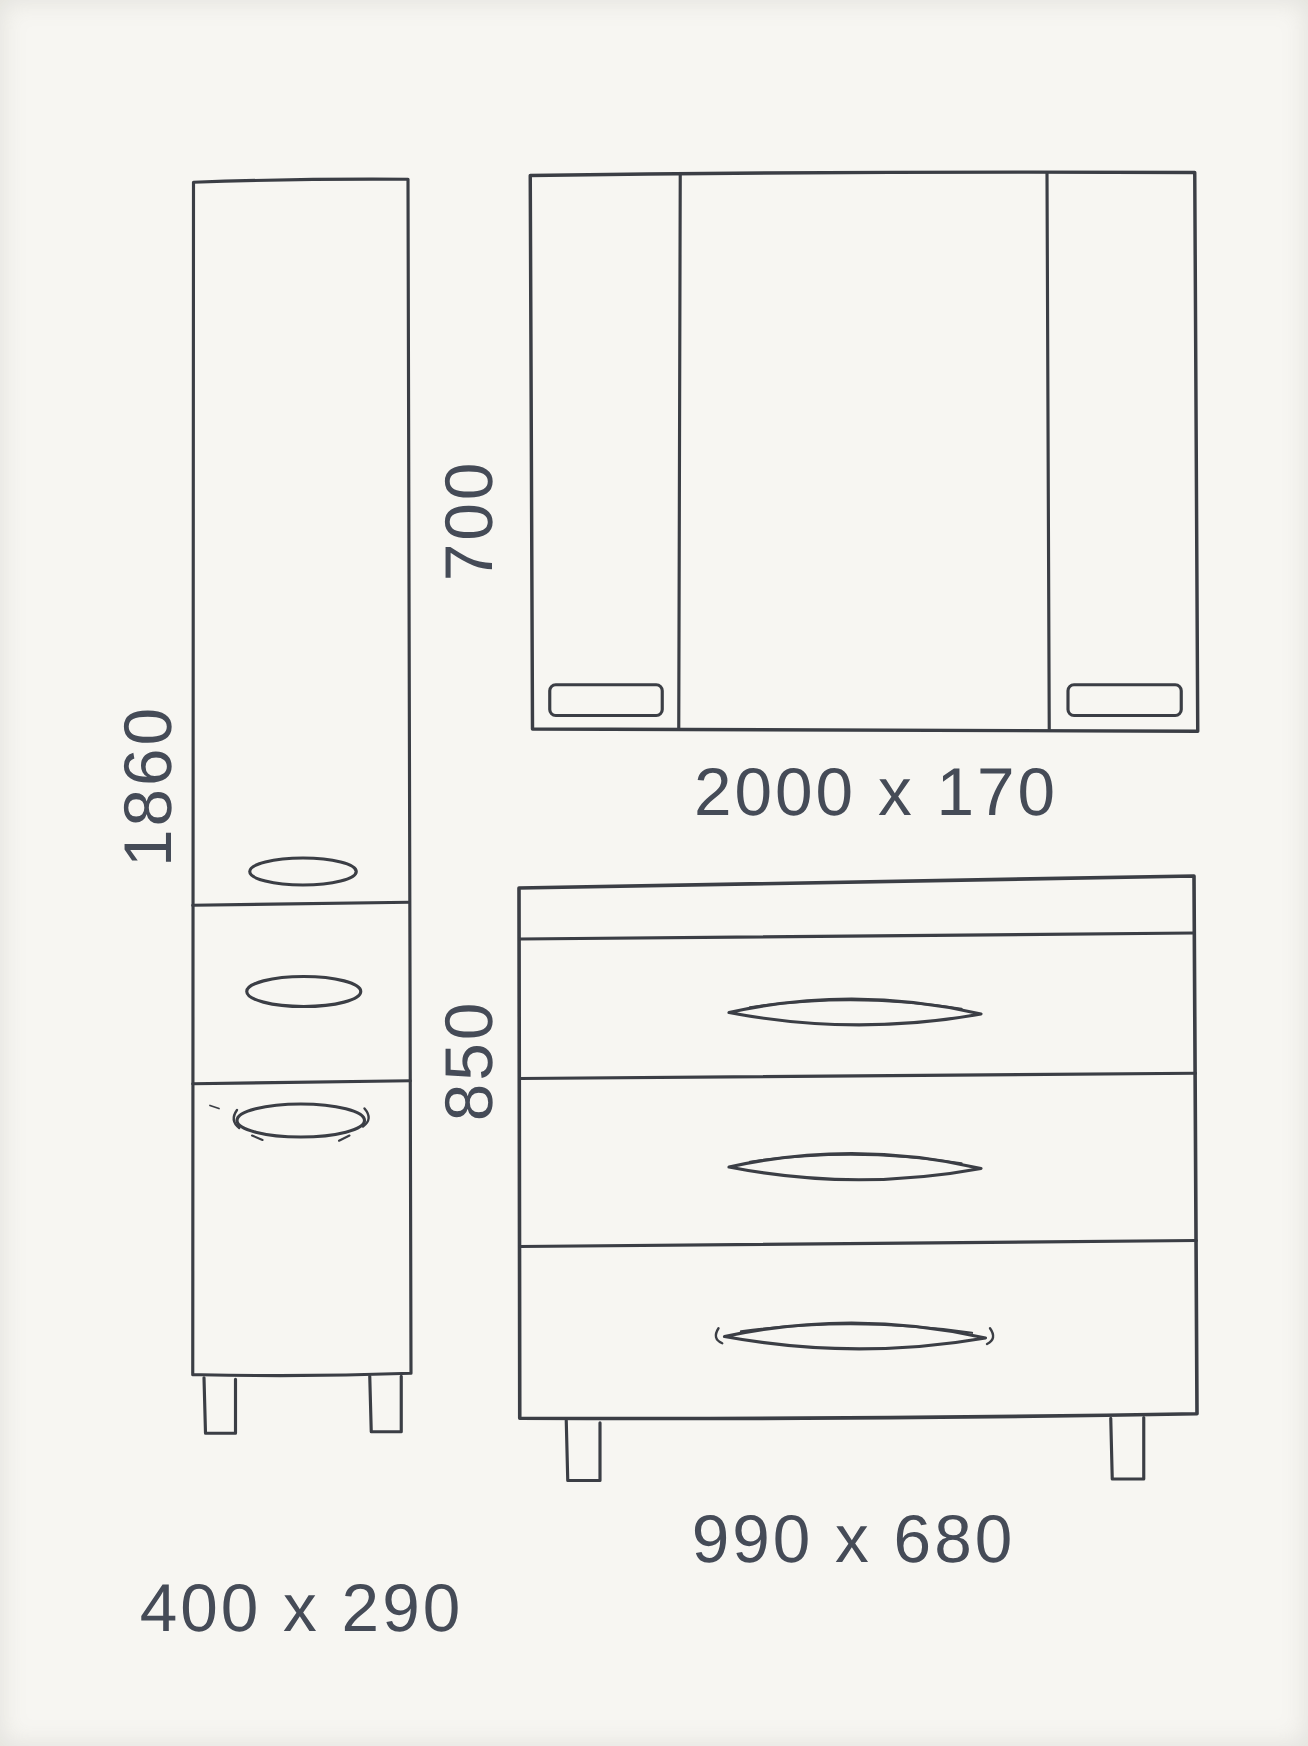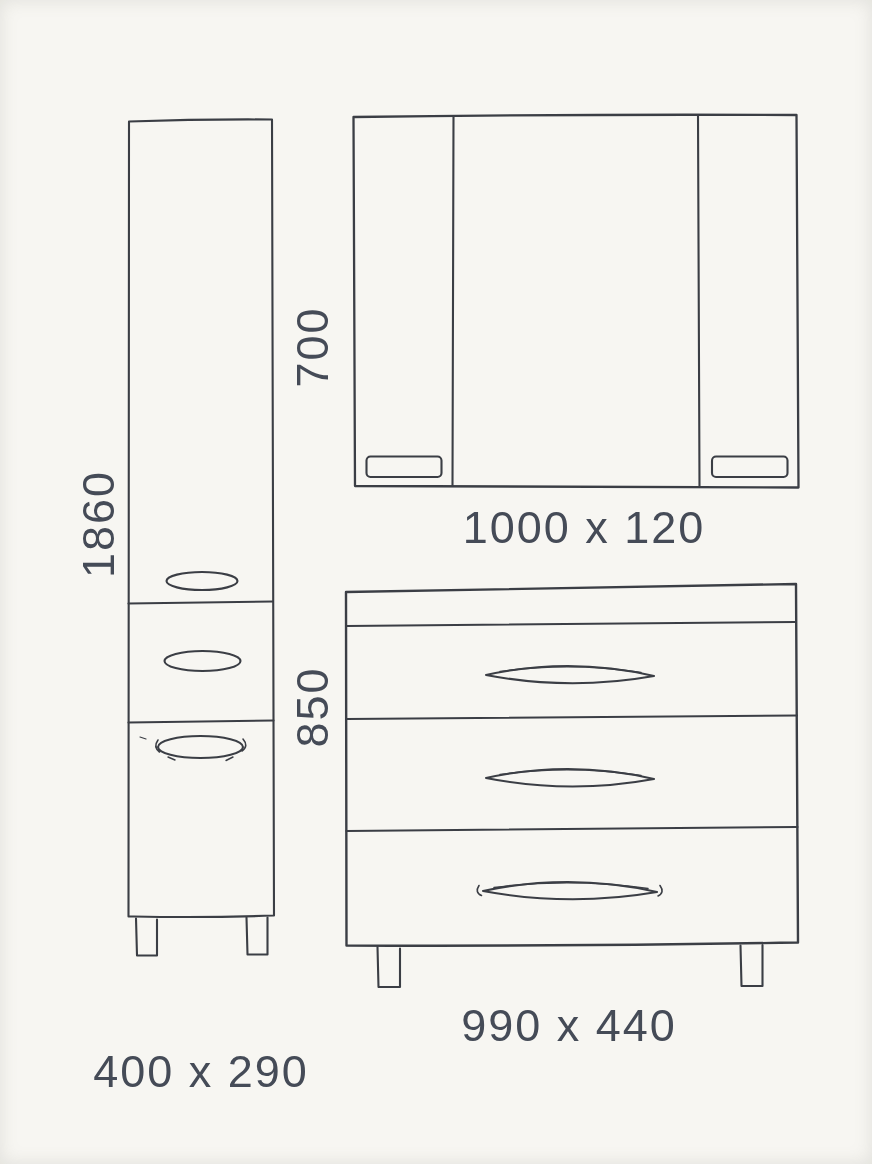--- a/index.html
+++ b/index.html
@@ -95,19 +95,19 @@
       <path d="M740.5,945.5 L741.5,986 L762.5,986 L762.5,945"></path>
     </g>
   </svg>
 
   <div class="dim rot" style="left:19px; top:499px; width:160px; height:50px;">1860</div>
 
   <div class="dim" style="left:51px; top:1047px; width:300px; height:50px;">400 x 290</div>
 
   <div class="dim rot" style="left:238px; top:322px; width:150px; height:50px;">700</div>
 
-  <div class="dim" style="left:434px; top:503px; width:300px; height:50px;">1000 x 120</div>
+  <div class="dim" style="left:434px; top:503px; width:300px; height:50px;">2000 x 170</div>
 
   <div class="dim rot" style="left:238px; top:682px; width:150px; height:50px;">850</div>
 
-  <div class="dim" style="left:419px; top:1001px; width:300px; height:50px;">990 x 440</div>
+  <div class="dim" style="left:419px; top:1001px; width:300px; height:50px;">990 x 680</div>
 
 </div>
 
 </body></html>

